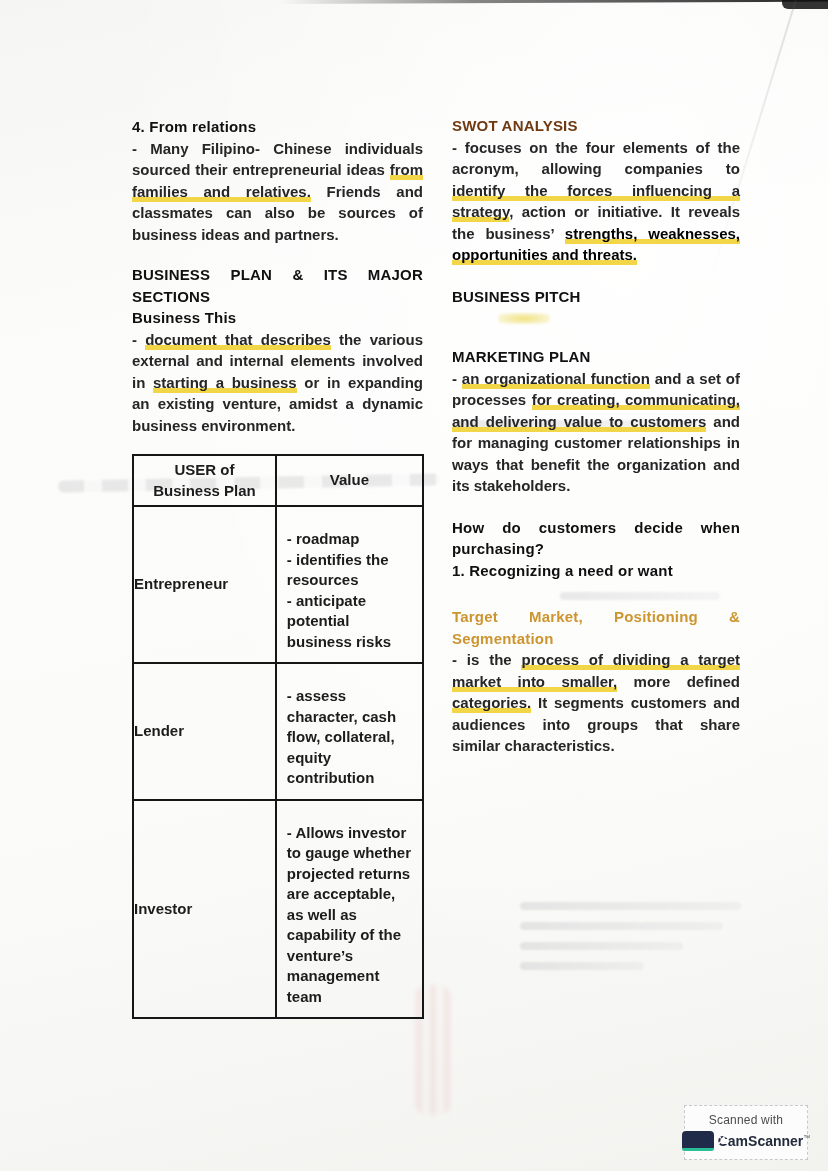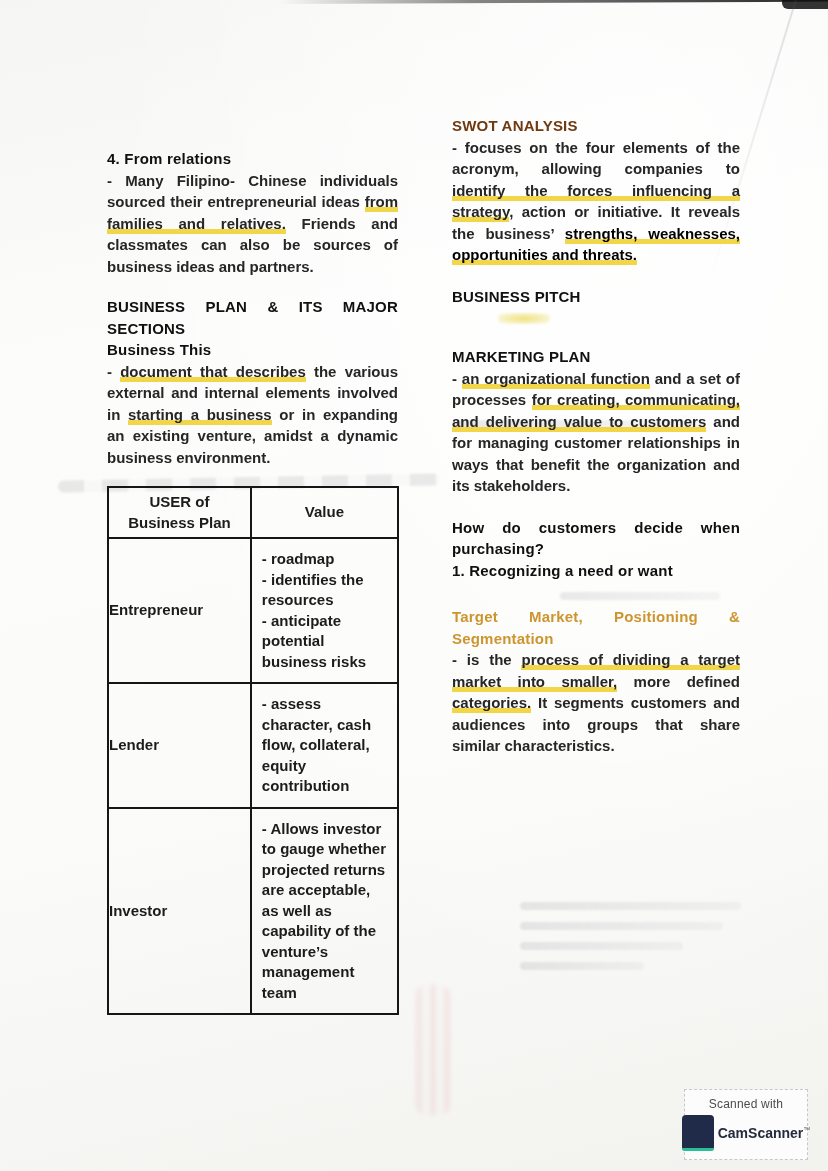--- a/index.html
+++ b/index.html
@@ -42,21 +42,21 @@
   .bleed .ln { height:8px; border-radius:4px; margin-bottom:12px;
     background:linear-gradient(to right, rgba(95,95,110,.8), rgba(95,95,110,.35)); }
   .pink-smudge {
     position:absolute; left:416px; top:985px; width:34px; height:130px;
     background:repeating-linear-gradient(to right, rgba(215,120,120,.25) 0 6px, rgba(215,120,120,.02) 6px 14px);
     filter:blur(2px); opacity:.5; border-radius:10px;
   }
 
   
   .col { position:absolute; font-weight:bold; font-size:15px; line-height:21.5px; color:#262626; }
-  .col-left  { left:107px; top:112px; width:291px;margin-top:32px; }
+  .col-left  { left:132px; top:112px; width:291px; }
   .col-right { left:452px; top:110px; width:288px; }
 
   p.body { text-align:justify; }
   h3 { font-size:15px; line-height:21.5px; color:#101010; letter-spacing:.2px; }
   h3.justify { text-align:justify; }
   .h-swot   { color:#6f3a12; }
   .h-target { color:#cd9530; text-align:justify; }
 
   .hl {
     background:linear-gradient(to bottom, rgba(241,212,62,0) calc(100% - 5px), rgba(241,212,62,.95) calc(100% - 5px));
@@ -67,33 +67,33 @@
   .gap-s { height:19px; } .gap-m { height:20px; } .gap-p { height:25px; }
 
   
   table.users {
     border-collapse:collapse; margin-top:18px; width:292px;
     font-size:15px; line-height:20.5px; color:#1c1c1c;
   }
   table.users th, table.users td { border:2.5px solid #161616; }
   table.users th { height:50px; text-align:center; padding:4px 6px; font-size:15px; }
   td.user  { width:144px; text-align:left; vertical-align:middle; }
-  td.value { width:148px; padding:10px 8px 10px 10px; vertical-align:middle;
+  td.value { width:148px; padding:22px 8px 10px 10px; vertical-align:middle;
              white-space:pre-line; text-align:left; }
   tr.r1 td { height:131px; } tr.r2 td { height:101px; } tr.r3 td { height:172px; }
 
   
   .badge {
     position:absolute; right:20px; bottom:11px; width:124px;
     background:#fcfcfc; border:1px dashed #c8c8c8; padding:7px 6px 8px; text-align:center;margin-left:28px;
   }
   .badge .line1 { font-size:12px; font-weight:normal; color:#4c4c4c; letter-spacing:.2px; }
   .badge .line2 { display:flex; align-items:center; justify-content:center; gap:4px; margin-top:4px; }
   .cs-logo {
-    width:20px; height:36px; background:#1f2b49; border-radius:4px; position:relative;
+    width:20px; height:20px; background:#1f2b49; border-radius:4px; position:relative;
     color:#fff; font-size:11px; line-height:19px; font-weight:bold; text-align:center; flex:0 0 auto;padding-left:32px;
   }
   .cs-logo::after { content:""; position:absolute; left:0; right:0; bottom:0; height:3px;
     background:#2abf97; border-radius:0 0 4px 4px; }
   .brand { font-size:14px; font-weight:bold; color:#222a3c; }
   .brand sup { font-size:7px; font-weight:normal; color:#555; }
 </style>
 </head>
 <body>
 

